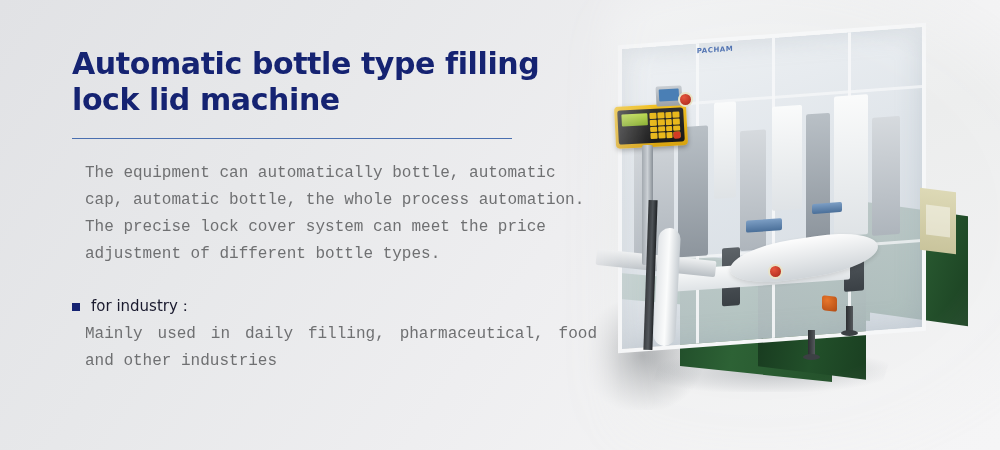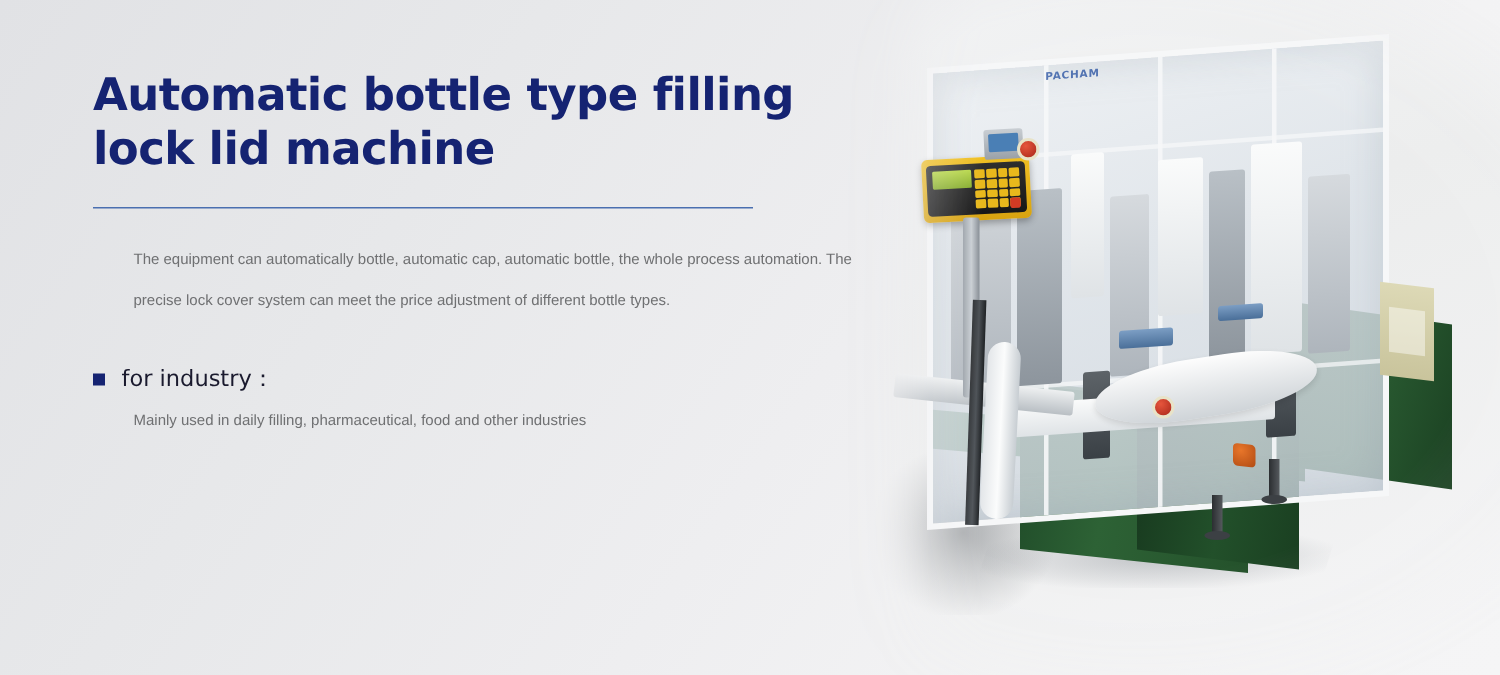--- a/index.html
+++ b/index.html
@@ -17,21 +17,21 @@
     position: relative;
     width: 1000px;
     height: 450px;
     overflow: hidden;
     background: linear-gradient(125deg, #e1e2e5 0%, #e7e8ea 28%, #eeeef0 55%, #f3f3f4 75%, #f5f5f6 100%);
   }
 
   
   .text-col {
     position: absolute;
-    left: 62px;
+    left: 72px;
     top: 46px;
     width: 540px;
     z-index: 5;
   }
 
   .headline {
     font-family: "DejaVu Sans", sans-serif;
     font-size: 30px;
     font-weight: 700;
     line-height: 36px;
@@ -72,24 +72,24 @@
 
   .feature-title {
     font-family: "DejaVu Sans", sans-serif;
     font-size: 15px;
     font-weight: 400;
     color: #1a1a2e;
     line-height: 21px;
   }
 
   .feature-body {
-    margin-left: 27px;
+    margin-left: 13px;
     margin-top: 4px;
-    font-family: Liberation Sans, sans-serif;
-    font-size: 10px;
+    font-family: Liberation Mono, monospace;
+    font-size: 16px;
     line-height: 27px;
     color: #6f7072;
     width: 512px;
   }
   .feature-body.justified {
     text-align: justify;
     text-align-last: left;
   }
 
   

